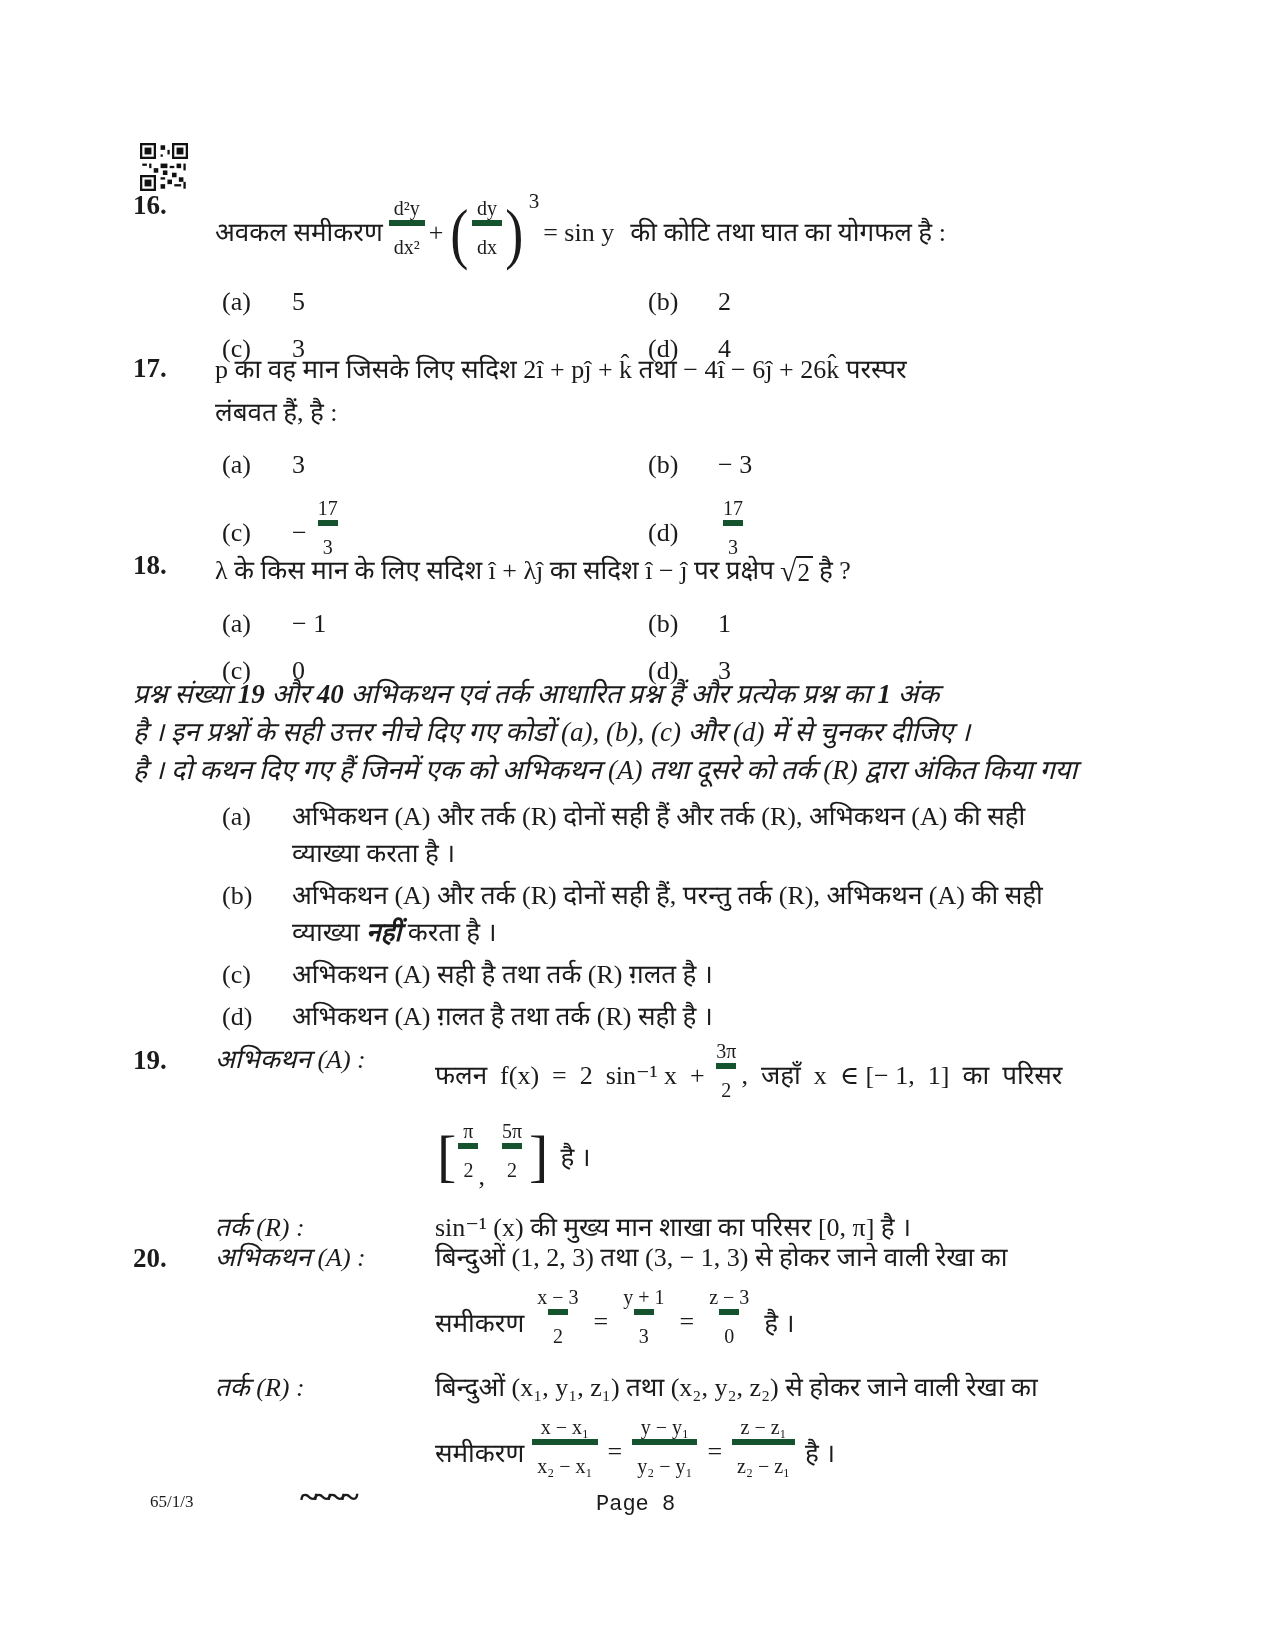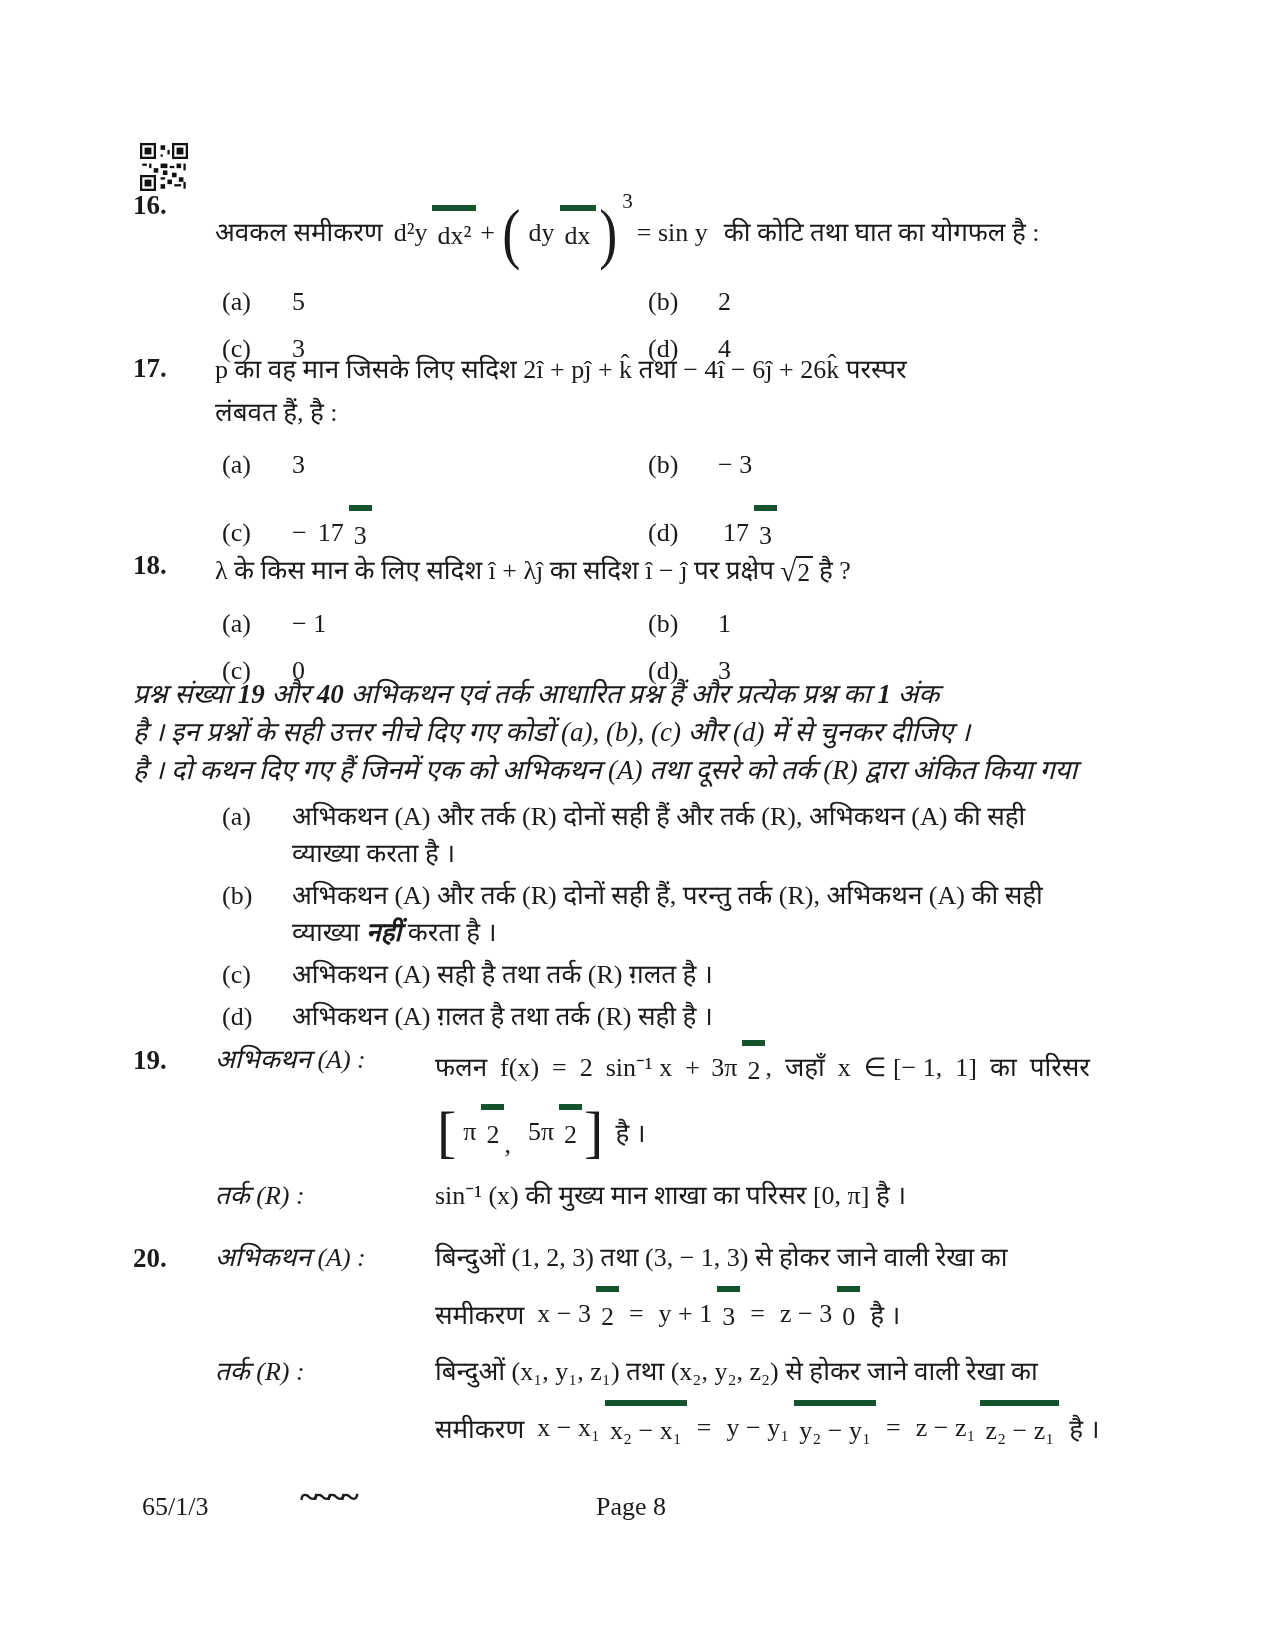--- a/index.html
+++ b/index.html
@@ -3,28 +3,28 @@
 <meta charset="utf-8">
 <style>
   html,body { margin:0; padding:0; }
   body {
     width:1275px; height:1651px;
     background:#ffffff;
     font-family:"Liberation Serif","DejaVu Serif",serif;
     color:#1b1b1b;
   }
   .page { position:relative; width:1275px; height:1651px; overflow:hidden; background:#fff; }
-  .sec { position:absolute; left:133px; right:104px;font-family:Liberation Serif, serif; }
+  .sec { position:absolute; left:133px; right:104px; }
   .qrow { display:flex; }
   .qnum { width:82px; font-weight:bold; font-size:27px; line-height:40px; flex:0 0 82px; }
   .qbody { flex:1; font-size:26px; line-height:40px; }
   .t { white-space:pre; }
   .mathline { display:flex; align-items:center; height:96px; font-size:26px; }
   .mathline .t { margin-right:6px; }
-  .frac { display:inline-flex; flex-direction:row; align-items:center; line-height:1.15; font-size:26px; }
+  .frac { display:inline-flex; flex-direction:column; align-items:center; line-height:1.15; font-size:20px; }
   .frac .num { padding:0 5px; }
   .frac .den { border-top:6px solid #14532d; padding:10px 5px; }
   .paren { font-size:68px; font-weight:300; line-height:0; margin:0 1px; transform:scaleX(.8); }
   .exp { font-size:21px; position:relative; top:-32px; margin:0 4px 0 2px; }
   .optblock { margin-top:2px; }
   .opt-row { display:flex; margin-left:7px; margin-bottom:9px; font-size:26px; line-height:38px; }
   .opt-cell1 { width:426px; display:flex; }
   .opt-cell2 { display:flex; }
   .opt-letter { width:70px; }
   .opt-frac-row { display:flex; align-items:center; margin-left:7px; height:80px; font-size:26px; }
@@ -42,23 +42,23 @@
   .bi { font-weight:bold; font-style:italic; }
   .ar-row { display:flex; }
   .ar-label { width:220px; flex:0 0 220px; font-style:italic; font-size:26px; line-height:40px; }
   .ar-content { flex:1; font-size:26px; line-height:40px; }
   .ar-mathline { display:flex; align-items:center; font-size:26px;text-align:right; }
   .ar-sub { margin-left:302px; display:flex; align-items:center; margin-top:8px; font-size:26px; }
   .bigbr { font-size:58px; font-weight:300; line-height:0; margin:0 2px; }
   .eqsign { margin:0 10px; }
   .tail { margin-left:10px; white-space:pre; }
   .qr { position:absolute; left:140px; top:143px; width:48px; height:48px; }
-  .footer-code { position:absolute; left:142px; top:1492px; font-size:26px; }
+  .footer-code { position:absolute; left:150px; top:1492px; font-size:17px; }
   .footer-squiggle { position:absolute; left:300px; top:1478px; font-size:34px; font-weight:bold; letter-spacing:-4px; }
-  .footer-page { position:absolute; left:596px; top:1492px; font-size:26px; }
+  .footer-page { position:absolute; left:596px; top:1492px; font-size:22px;font-family:Liberation Mono, monospace; }
 </style>
 </head>
 <body>
 
 <div class="page">
 
   <svg class="qr" viewBox="0 0 21 21" aria-hidden="true">
     <rect x="0" y="0" width="21" height="21" fill="#fff"></rect>
     <g fill="#111">
       <rect x="0" y="0" width="7" height="7"></rect>

